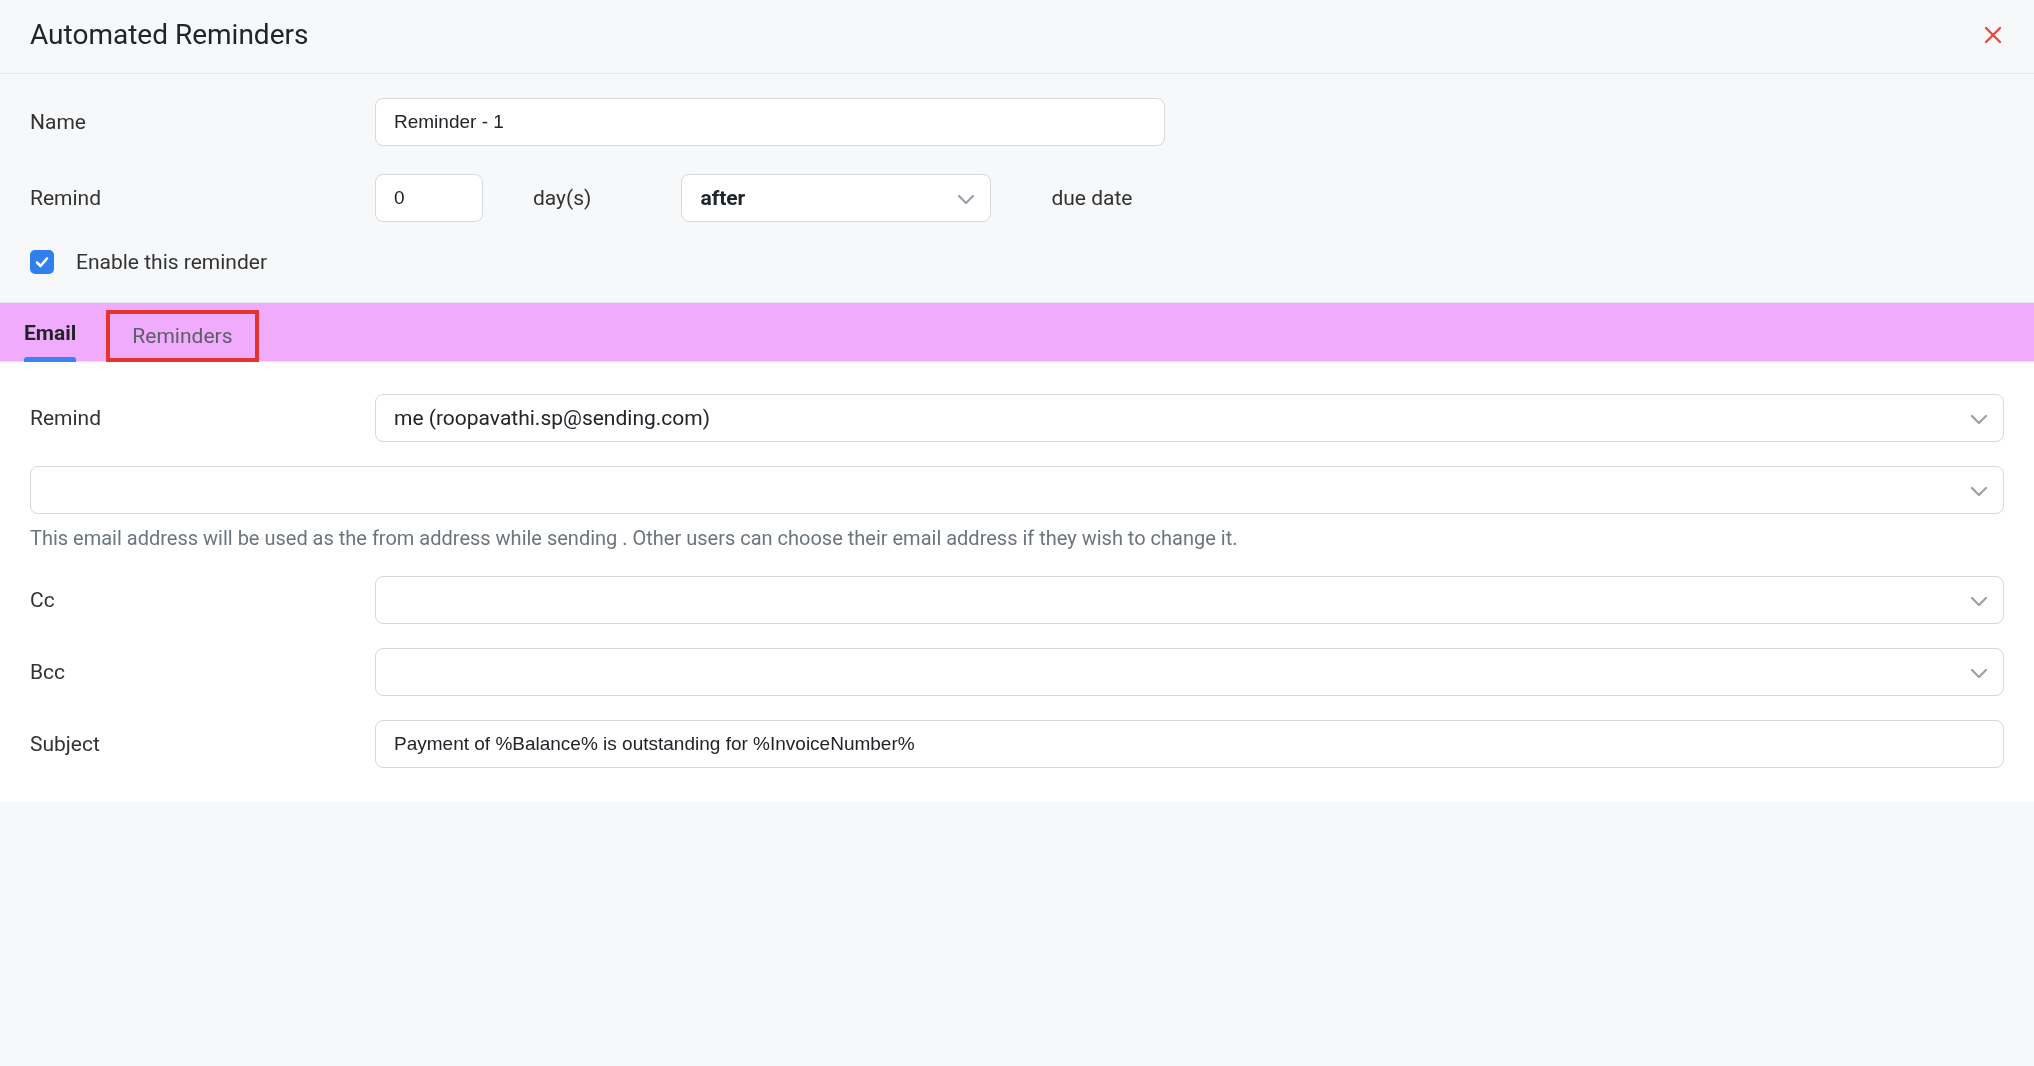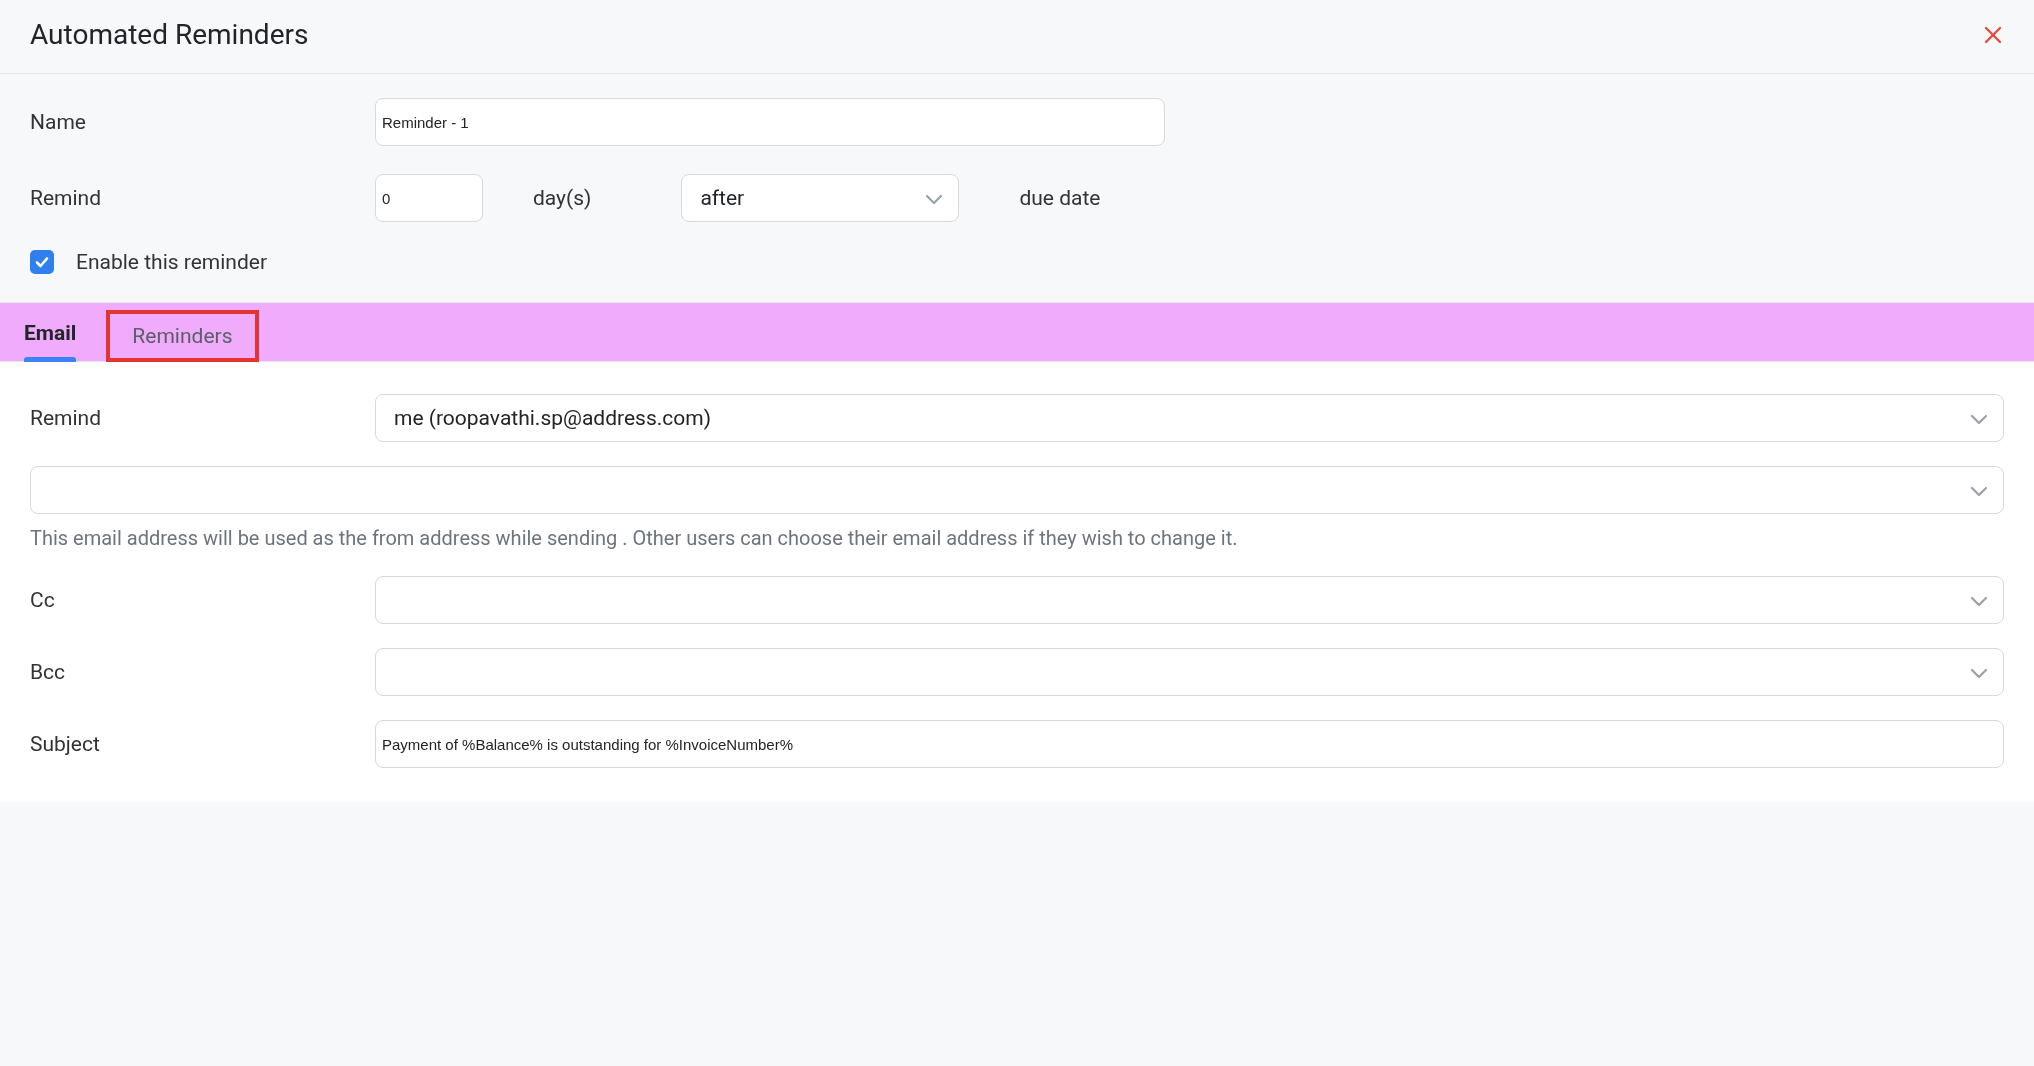--- a/index.html
+++ b/index.html
@@ -43,22 +43,22 @@
     width: 345px;
     flex-shrink: 0;
     color: #333;
     font-size: 21px;
   }
   .input-text {
     height: 48px;
     border: 1px solid #d7d9de;
     border-radius: 8px;
     background: #fff;
-    padding: 0 6px;
-    font-size: 15px;
+    padding: 0 18px;
+    font-size: 19px;
     color: #212529;
     outline: none;
   }
   .input-name { width: 790px; }
   .remind-row {
     display: flex;
     align-items: center;
     gap: 0;
   }
   .input-days { width: 108px; text-align: left; }
@@ -77,21 +77,21 @@
     border-radius: 8px;
     background: #fff;
     padding: 0 50px 0 18px;
     font-size: 21px;
     color: #212529;
     display: flex;
     align-items: center;
     cursor: pointer;
     min-width: 100px;
   }
-  .select-timing { width: 278px; }
+  .select-timing { width: 310px; font-weight: bold; }
   .chevron {
     position: absolute;
     right: 16px;
     top: 50%;
     transform: translateY(-50%);
     pointer-events: none;
     color: #9aa0a9;
   }
   .due-label { margin-left: 60px; color: #333; }
   .checkbox-row {
@@ -229,21 +229,21 @@
   <div class="tab tab-whatsapp-highlight">Reminders</div>
 </div>
 
 <div class="bottom-section">
 
   <div class="form-row-b">
     <div class="label-col-b">Remind</div>
     <div class="field-col">
       <div class="select-wrap select-full">
         <div class="select-box select-full">
-          <span>me (roopavathi.sp@address.com)</span>
+          <span>me (roopavathi.sp@sending.com)</span>
         </div>
         <span class="chevron">
           <svg width="18" height="12" viewBox="0 0 18 12" fill="none" stroke="#9aa0a9" stroke-width="2.2" stroke-linecap="round" stroke-linejoin="round">
               <polyline points="2,3 9,10 16,3"></polyline>
             </svg>
         </span>
       </div>
     </div>
   </div>
 

